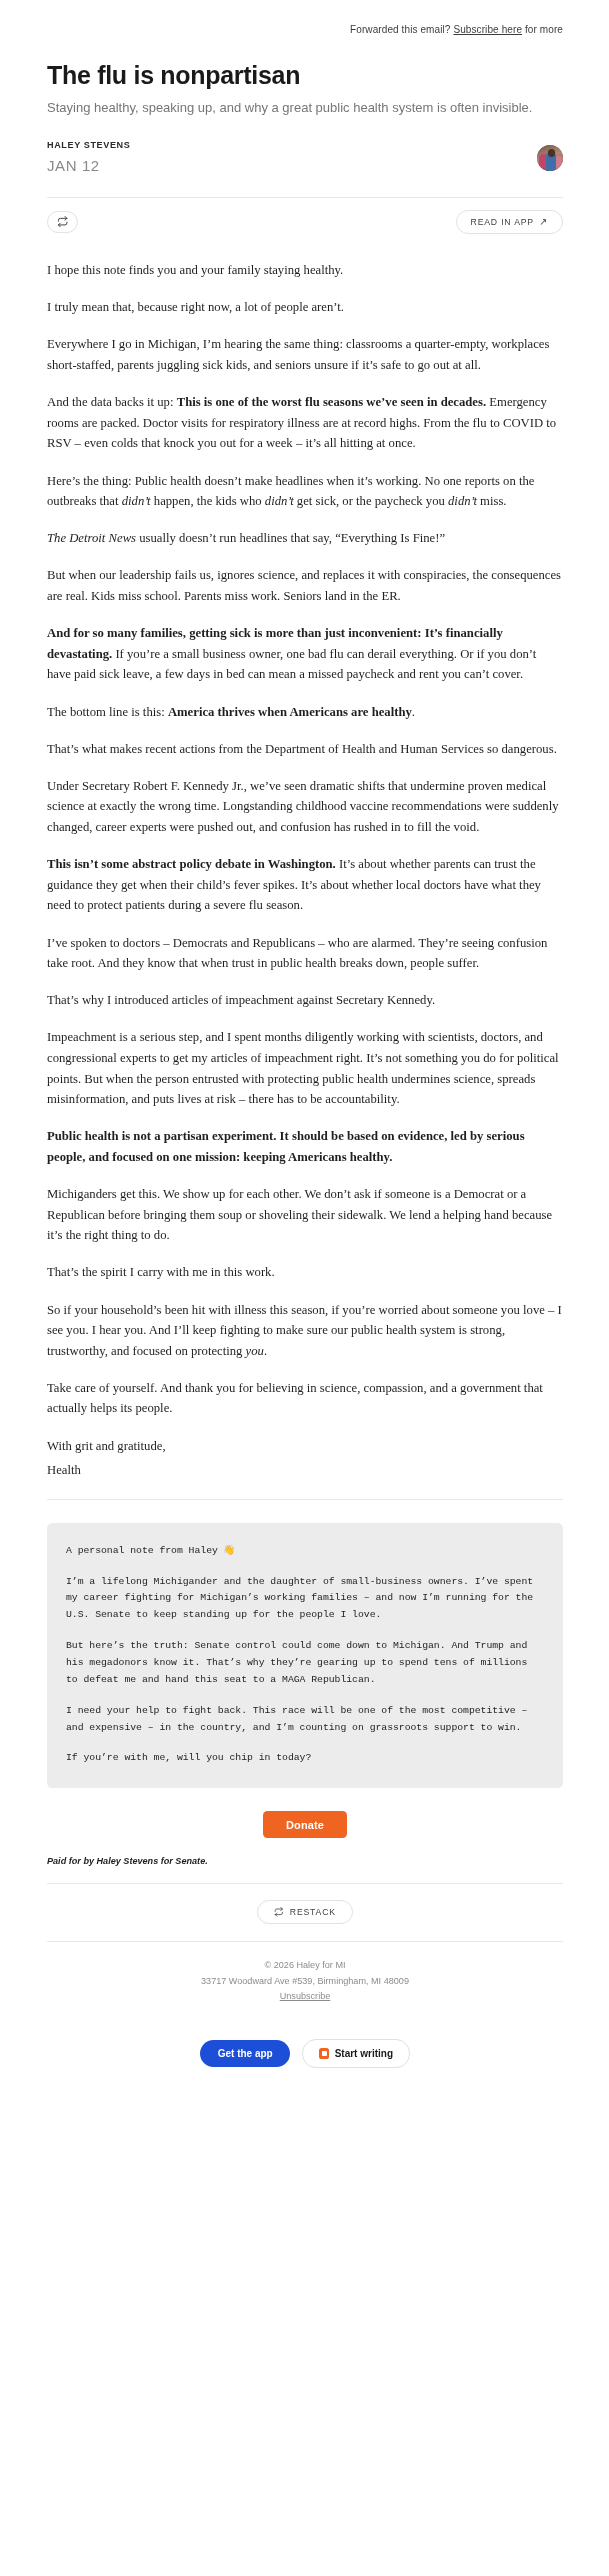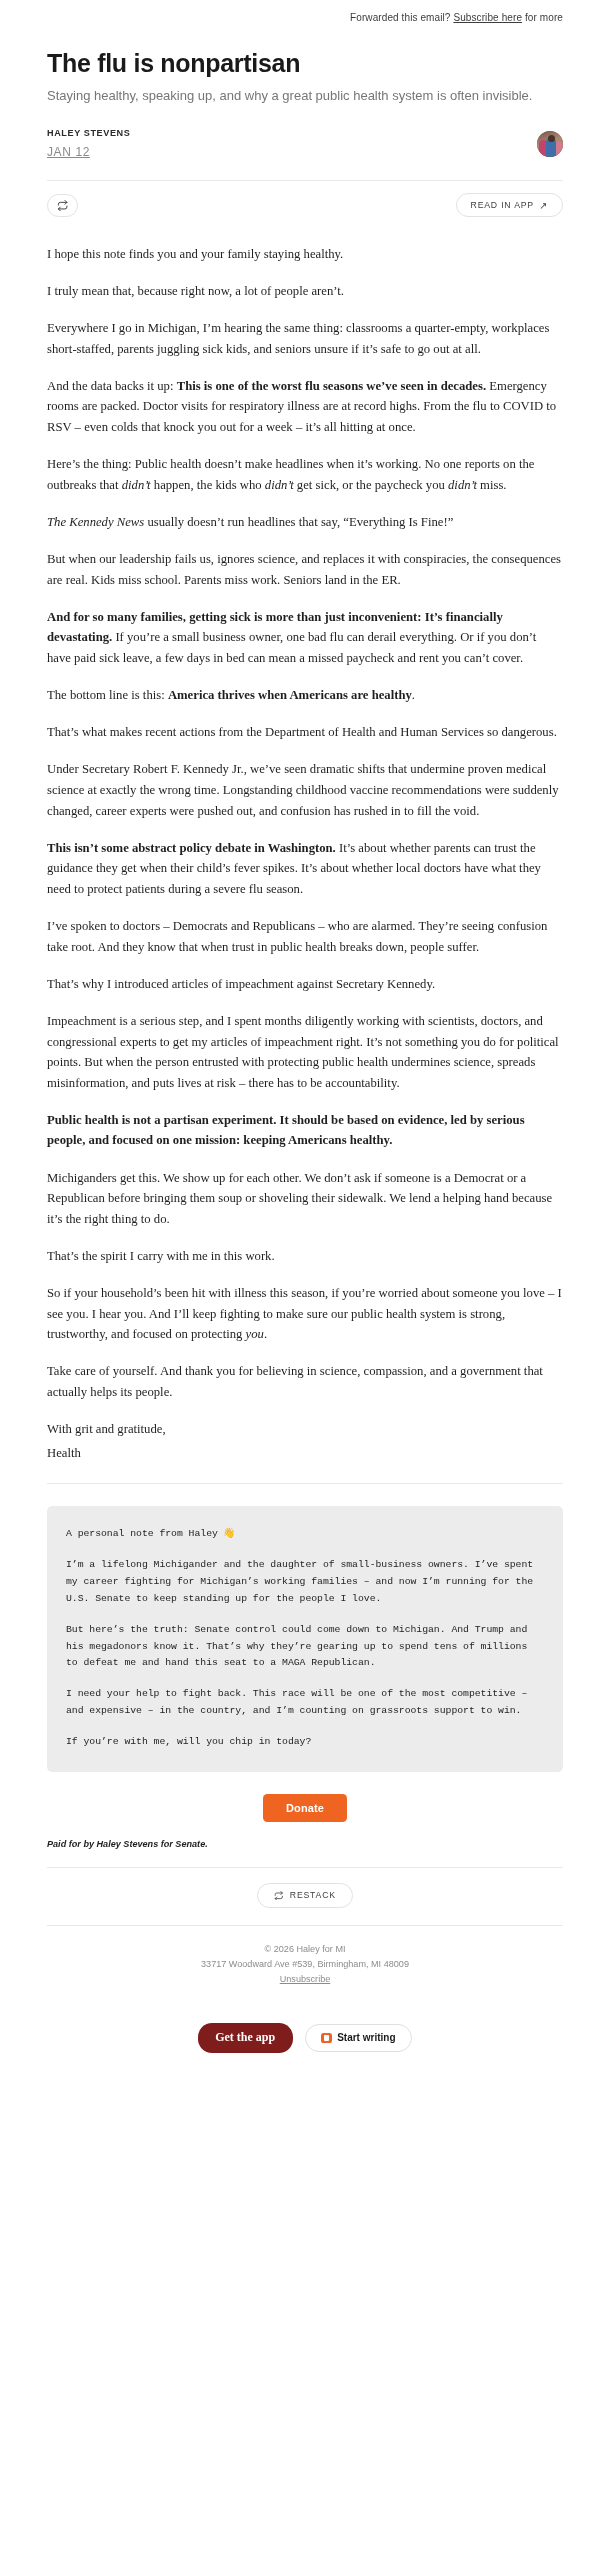--- a/index.html
+++ b/index.html
@@ -4,21 +4,21 @@
 <style>
   * { box-sizing: border-box; }
   html, body { margin:0; padding:0; }
   body {
     width: 610px;
     background: #ffffff;
     font-family: "Liberation Sans", sans-serif;
     color: #1a1a1a;
     -webkit-font-smoothing: antialiased;
   }
-  .page { width: 582px; margin: 0 auto; background:#fff; position: relative; }
+  .page { width: 582px; margin: 12px auto; background:#fff; position: relative; }
 
   
   .forward-bar {
     padding: 12.2px 33px 8.7px 33px;
     text-align: right;
     font-size: 10px;
     color: #3d3d3d;
     letter-spacing: 0.1px;
   }
   .forward-bar a {
@@ -56,27 +56,26 @@
   .byline-left { line-height: 1.5; }
   .author-name {
     font-size: 9.1px;
     font-weight: 700;
     letter-spacing: 0.6px;
     color: #2b2b2b;
     text-transform: uppercase;
     display:block;
   }
   .post-date {
-    font-size: 12px;
+    font-size: 15px;
     letter-spacing: 0.6px;
     color: #8a8a8a;
     text-transform: uppercase;
     display:block;
     margin-top: 2.6px;
-    text-decoration: underline;
   }
   .avatar {
     width: 26px; height: 26px; border-radius: 50%;
     overflow: hidden; flex: 0 0 26px;
     background: #8d6b5c;
     position: relative;
   }
   .avatar .sky { position:absolute; inset:0; background: linear-gradient(160deg,#6f5347 0%, #b08a74 45%, #5c4739 100%); }
   .avatar .fig1 { position:absolute; left:1.7px; bottom:0; width:9.6px; height:17.4px; background:#c2436b; border-radius:4.4px 4.4px 0 0; }
   .avatar .fig2 { position:absolute; left:8.7px; bottom:0; width:10.5px; height:19px; background:#3f6fa8; border-radius:4.4px 4.4px 0 0; }
@@ -192,23 +191,23 @@
   }
   .footer a { color:#8c8c8c; text-decoration: underline; }
 
   
   .appbar {
     display:flex; align-items:center; justify-content:center; gap:12.2px;
     padding: 12.2px 0 17.4px 0;
     background:#fff;
   }
   .get-app {
-    background:#7f1d1d; color:#fff;
-    font-size:12px; font-weight:700;
-    padding: 7.8px 17.4px; border-radius:14px; border:none; cursor:pointer;font-family:Liberation Serif, serif;
+    background:#1d4ed8; color:#fff;
+    font-size:10px; font-weight:700;
+    padding: 7.8px 17.4px; border-radius:14px; border:none; cursor:pointer;
   }
   .start-writing {
     display:inline-flex; align-items:center; gap:5.2px;
     background:#fff; color:#1a1a1a;
     font-size:10px; font-weight:700;
     padding: 7.8px 15.7px; border-radius:14px;
     border:0.9px solid #e0e0e0; cursor:pointer;
   }
   .sub-dot {
     width:10.5px;height:10.5px;border-radius:2.6px;background:#f06421;
@@ -269,21 +268,21 @@
   <div class="body-wrap">
     <p>I hope this note finds you and your family staying healthy.</p>
     <p>I truly mean that, because right now, a lot of people aren’t.</p>
     <p>Everywhere I go in Michigan, I’m hearing the same thing: classrooms a quarter-empty, workplaces short-staffed, parents juggling sick kids, and seniors unsure if it’s safe to go out at all.</p>
 
     <p><span>And the data backs it up: </span><b>This is one of the worst flu seasons we’ve seen in decades.</b><span> Emergency rooms are packed. Doctor visits for respiratory illness are at record highs. From the flu to COVID to RSV – even colds that knock you out for a week – it’s all hitting at once.</span></p>
 
 
     <p><span>Here’s the thing: Public health doesn’t make headlines when it’s working. No one reports on the outbreaks that </span><i>didn’t</i><span> happen, the kids who </span><i>didn’t</i><span> get sick, or the paycheck you </span><i>didn’t</i><span> miss.</span></p>
 
-    <p><i>The Kennedy News</i><span> usually doesn’t run headlines that say, “Everything Is Fine!”</span></p>
+    <p><i>The Detroit News</i><span> usually doesn’t run headlines that say, “Everything Is Fine!”</span></p>
 
     <p>But when our leadership fails us, ignores science, and replaces it with conspiracies, the consequences are real. Kids miss school. Parents miss work. Seniors land in the ER.</p>
 
     <p><b>And for so many families, getting sick is more than just inconvenient: It’s financially devastating.</b><span> If you’re a small business owner, one bad flu can derail everything. Or if you don’t have paid sick leave, a few days in bed can mean a missed paycheck and rent you can’t cover.</span></p>
 
     <p><span>The bottom line is this: </span><b>America thrives when Americans are healthy</b><span>.</span></p>
 
     <p>That’s what makes recent actions from the Department of Health and Human Services so dangerous.</p>
     <p>Under Secretary Robert F. Kennedy Jr., we’ve seen dramatic shifts that undermine proven medical science at exactly the wrong time. Longstanding childhood vaccine recommendations were suddenly changed, career experts were pushed out, and confusion has rushed in to fill the void.</p>
 

